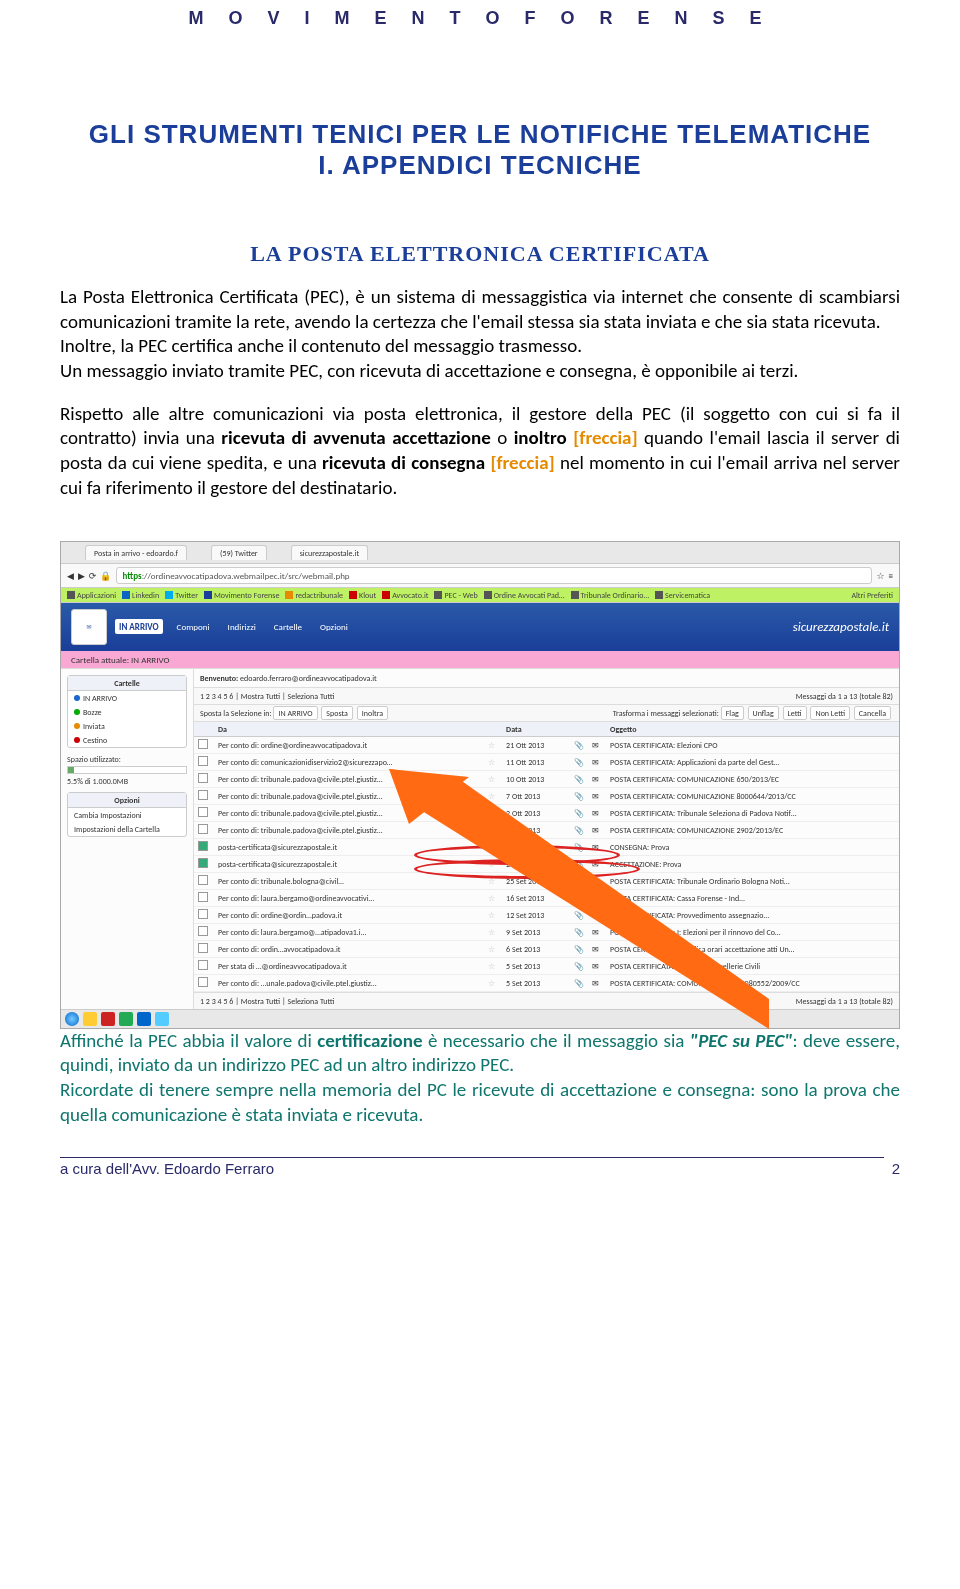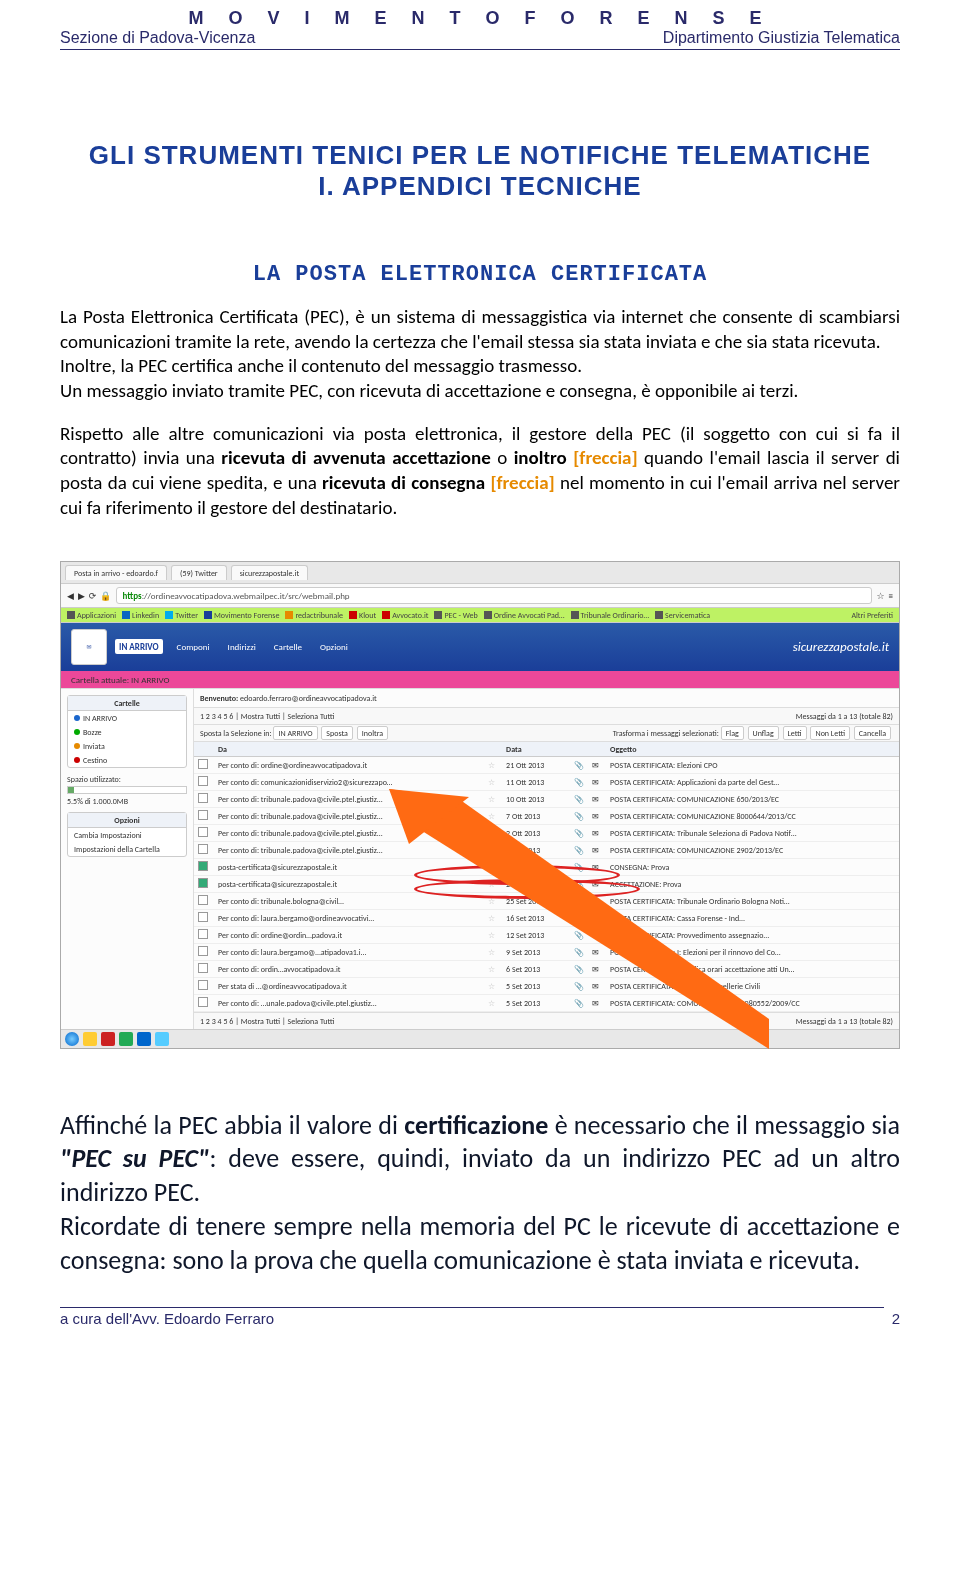--- a/index.html
+++ b/index.html
@@ -39,21 +39,21 @@
     margin-top: 90px;
     font-family: Arial, sans-serif;
   }
   .section-title {
     text-align: center;
     color: #1a3e99;
     font-weight: 900;
     font-size: 22px;
     letter-spacing: 1px;
     margin-top: 60px;
-    font-family: Liberation Mono, monospace;
+    font-family: Liberation Serif, serif;
   }
   .body-text {
     font-size: 19px;
     line-height: 1.3;
     text-align: justify;
     color: #000;
     margin-top: 18px;
   }
   .body-text .orange { color: #e68a00; font-weight: bold; }
   .body-text b { font-weight: bold; }
@@ -75,20 +75,21 @@
     gap: 4px;
   }
   .btab {
     background: #f9f9f9;
     border: 1px solid #ccc;
     border-bottom: none;
     padding: 2px 8px;
     border-radius: 3px 3px 0 0;
     font-size: 8px;
     white-space: nowrap;
+    margin-left: 20px;
   }
   .url-row {
     display: flex;
     align-items: center;
     padding: 3px 6px;
     background: #f9f9f9;
     border-bottom: 1px solid #ccc;
     gap: 4px;
   }
   .url-field {
@@ -133,21 +134,21 @@
     width: 34px; height: 34px; border-radius: 3px;
     background: #fff; color:#1a3e99; font-size:6px;
     display:flex; align-items:center; justify-content:center;
     border:1px solid #ccc;
   }
   .banner-nav { display:flex; gap:10px; font-size:9px; }
   .banner-nav span { padding:2px 4px; }
   .banner-nav .active { background:#fff; color:#1a3e99; border-radius:2px; font-weight:bold; }
   .banner-right { font-style:italic; font-size:13px; }
 
-  .crumb { font-size:9px; padding:3px 10px; background:#ec4899; border-bottom:1px solid #ddd; }
+  .crumb { font-size:9px; padding:3px 10px; background:#f9a8d4; border-bottom:1px solid #ddd; }
 
   .mail-body { display:flex; background:#fcfcfc; }
   .mail-side {
     width: 120px;
     padding: 6px;
     border-right:1px solid #ddd;
     font-size:8px;
   }
   .side-box {
     border:1px solid #ccc;
@@ -224,48 +225,43 @@
     display:flex;
     align-items:center;
     gap:4px;
     padding:2px 4px;
     background:#e8e8e8;
     border-top:1px solid #ccc;
   }
   .tb-icon { width:14px; height:14px; border-radius:2px; }
 
   .para2 {
-    font-size: 26px;
+    font-size: 19px;
     line-height: 1.3;
     text-align: justify;
-    color: #0f172a;
-    margin-top: 60px;
+    color: #0f766e;
   }
   .footer {
     display:flex;
     justify-content:space-between;
     align-items:flex-end;
     border-top:none;
     font-size:15px;
     color:#2a2a6a;
     font-family: Arial, sans-serif;
   }
   .footer-line { border-top:1px solid #2a2a6a; flex:1; margin-right:8px; padding-top:2px; }
   .page-num { font-size:15px; }
 </style>
 </head>
 <body>
 
 <div class="page">
 
   <div class="header-top">M O V I M E N T O   F O R E N S E</div>
-  <div class="header-row">
-    <div>Sezione di Padova-Vicenza</div>
-    <div>Dipartimento Giustizia Telematica</div>
-  </div>
 
   <div class="appendix-title">
     <div>GLI STRUMENTI TENICI PER LE NOTIFICHE TELEMATICHE</div>
     <div>I. APPENDICI TECNICHE</div>
   </div>
 
   <div class="section-title">LA POSTA ELETTRONICA CERTIFICATA</div>
 
   <div class="body-text">
     <span>La Posta Elettronica Certificata (PEC), è un sistema di messaggistica via internet che consente di scambiarsi comunicazioni tramite la rete, avendo la certezza che l'email stessa sia stata inviata e che sia stata ricevuta.</span><br>

